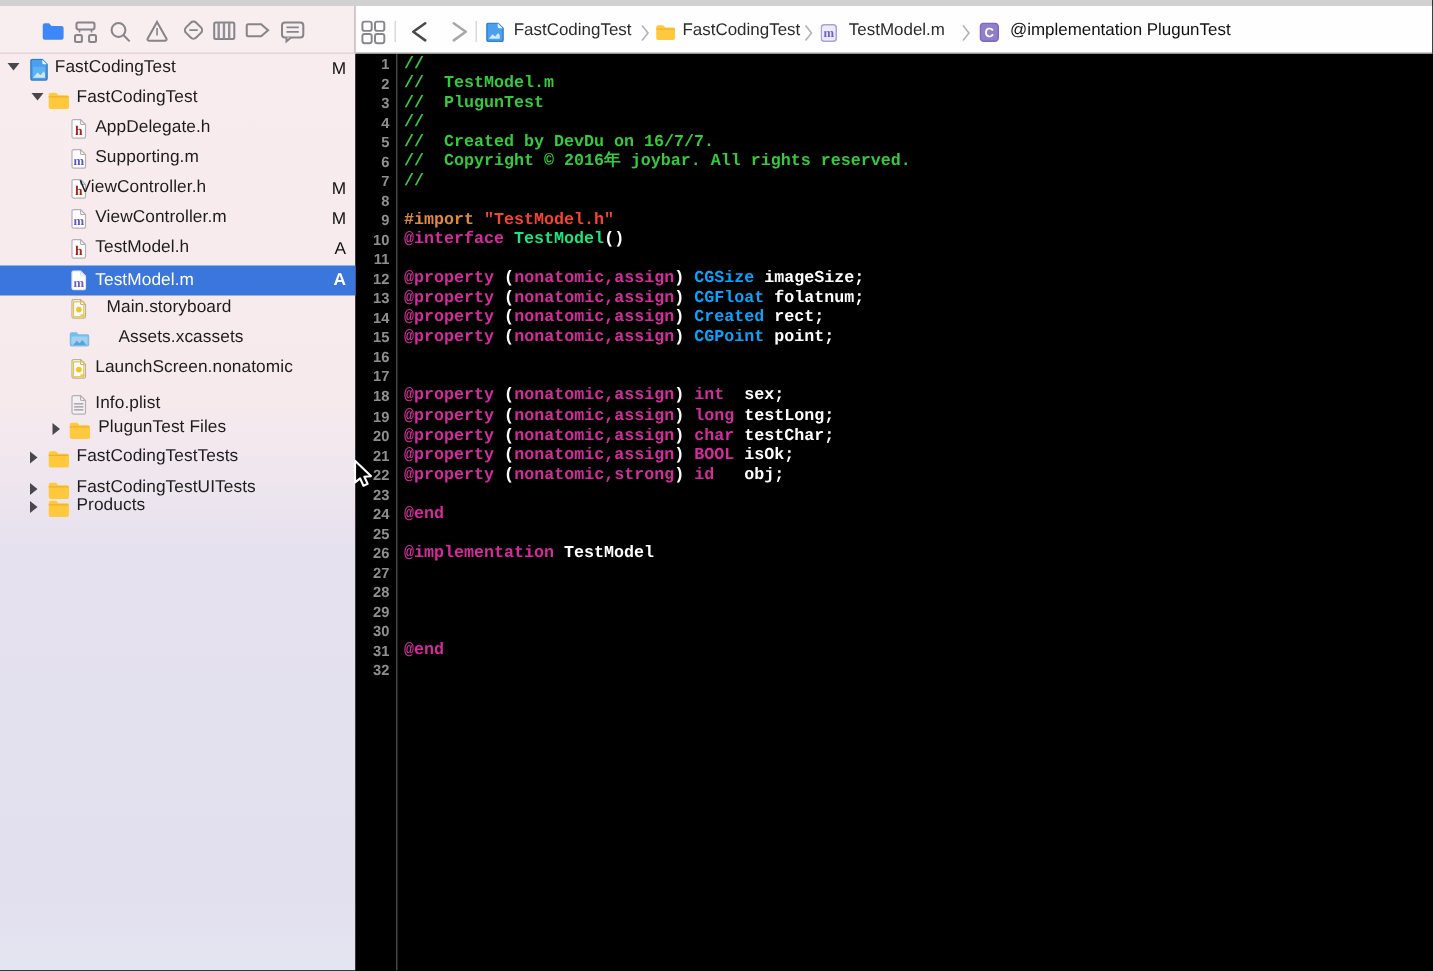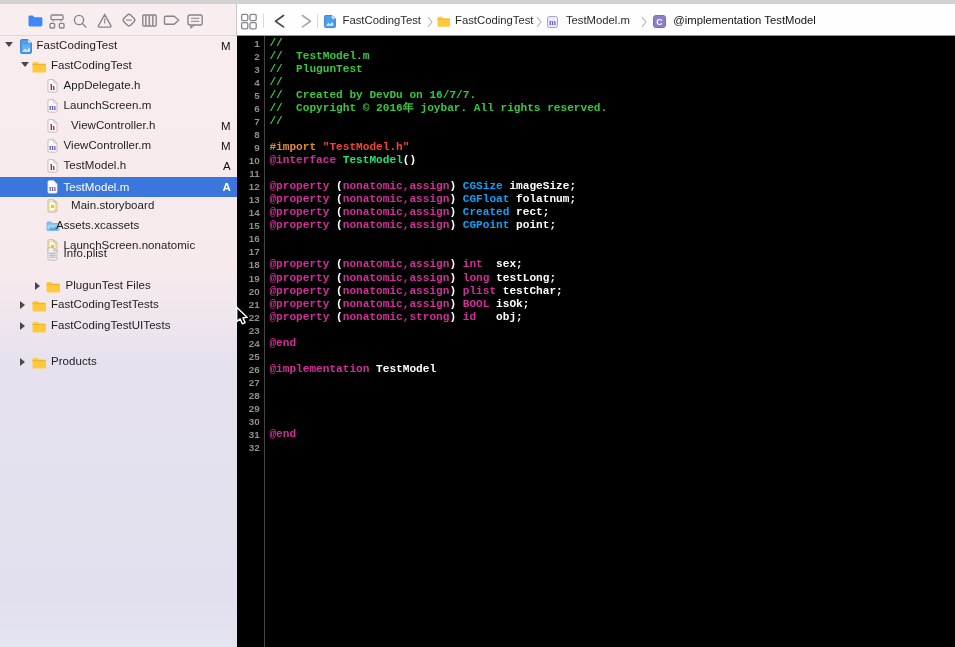--- a/index.html
+++ b/index.html
@@ -76,21 +76,21 @@
 <span class="k">@interface</span> <span class="g">TestModel</span>()
 
 <span class="k">@property</span> (<span class="k">nonatomic,assign</span>) <span class="t">CGSize</span> imageSize;
 <span class="k">@property</span> (<span class="k">nonatomic,assign</span>) <span class="t">CGFloat</span> folatnum;
 <span class="k">@property</span> (<span class="k">nonatomic,assign</span>) <span class="t">Created</span> rect;
 <span class="k">@property</span> (<span class="k">nonatomic,assign</span>) <span class="t">CGPoint</span> point;
 
 
 <span class="k">@property</span> (<span class="k">nonatomic,assign</span>) <span class="k">int</span>  sex;
 <span class="k">@property</span> (<span class="k">nonatomic,assign</span>) <span class="k">long</span> testLong;
-<span class="k">@property</span> (<span class="k">nonatomic,assign</span>) <span class="k">plist</span> testChar;
+<span class="k">@property</span> (<span class="k">nonatomic,assign</span>) <span class="k">char</span> testChar;
 <span class="k">@property</span> (<span class="k">nonatomic,assign</span>) <span class="k">BOOL</span> isOk;
 <span class="k">@property</span> (<span class="k">nonatomic,strong</span>) <span class="k">id</span>   obj;
 
 <span class="k">@end</span>
 
 <span class="k">@implementation</span> TestModel
 
 
 
 
@@ -181,21 +181,21 @@
 </svg>
 <span class="abs jb" style="left:565.9px">TestModel.m</span>
 <svg class="abs csep" style="left:641px;top:16px" width="6" height="12" viewBox="0 0 6 12">
     <path d="M1 1 L5 6 L1 11" fill="none" stroke="#b4b4b8" stroke-width="1.1"></path>
   </svg>
 
 <svg class="abs" style="left:653.4px;top:15px" width="13" height="13" viewBox="0 0 13 13">
   <rect x="0.5" y="0.5" width="12" height="12" rx="2.4" fill="#8f7ecc" stroke="#7b69be" stroke-width="1"></rect>
   <text x="6.5" y="9.6" text-anchor="middle" font-family="Liberation Sans" font-weight="bold" font-size="8.8" fill="#fff">C</text>
 </svg>
-<span class="abs jb" style="left:673.3px;color:#111">@implementation TestModel</span>
+<span class="abs jb" style="left:673.3px;color:#111">@implementation PlugunTest</span>
 
 <div class="row" style="top:36px">
     <span class="tri down" style="left:5px"></span>
   <svg class="abs" style="left:20px;top:2.5px" width="12" height="15" viewBox="0 0 12 15">
       <path d="M0.6 1.6 a1 1 0 0 1 1 -1 h6.6 l3.2 3.2 v9.6 a1 1 0 0 1 -1 1 h-8.8 a1 1 0 0 1 -1 -1 z" fill="#4aa0ec" stroke="#2d7ccd" stroke-width="0.9"></path>
       <path d="M8.2 0.6 v2.2 a1 1 0 0 0 1 1 h2.2 z" fill="#eaf4fd"></path>
       <rect x="2" y="5.6" width="8" height="7.2" fill="#5fb2f2"></rect>
       <path d="M2 12.8 l3 -3.4 l2 1.8 l2 -2.6 l1 1.2 v3 z" fill="#cfe7fb"></path>
     </svg>
   <span class="lbl" style="left:36.5px">FastCodingTest</span>
@@ -216,29 +216,29 @@
       <text x="5.5" y="11" text-anchor="middle" font-family="Liberation Serif" font-weight="bold" font-size="9" fill="#a5231f">h</text>
     </svg>
   <span class="lbl" style="left:63.5px">AppDelegate.h</span>
   </div>
 <div class="row" style="top:96px">
     <svg class="abs" style="left:47px;top:3px" width="11" height="14" viewBox="0 0 11 14">
       <path d="M1 1.8 a1.1 1.1 0 0 1 1.1 -1.1 h4.6 l3.3 3.3 v8 a1.1 1.1 0 0 1 -1.1 1.1 h-6.8 a1.1 1.1 0 0 1 -1.1 -1.1 z" fill="#fff" stroke="#b5aeb5" stroke-width="0.8"></path>
       <path d="M6.7 0.9 v2.2 a0.9 0.9 0 0 0 0.9 0.9 h2.2" fill="none" stroke="#b5aeb5" stroke-width="0.8"></path>
       <text x="5.5" y="11" text-anchor="middle" font-family="Liberation Serif" font-weight="bold" font-size="8.5" fill="#5c55c5">m</text>
     </svg>
-  <span class="lbl" style="left:63.5px">LaunchScreen.m</span>
+  <span class="lbl" style="left:63.5px">Supporting.m</span>
   </div>
 <div class="row" style="top:116px">
     <svg class="abs" style="left:47px;top:3px" width="11" height="14" viewBox="0 0 11 14">
       <path d="M1 1.8 a1.1 1.1 0 0 1 1.1 -1.1 h4.6 l3.3 3.3 v8 a1.1 1.1 0 0 1 -1.1 1.1 h-6.8 a1.1 1.1 0 0 1 -1.1 -1.1 z" fill="#fff" stroke="#b5aeb5" stroke-width="0.8"></path>
       <path d="M6.7 0.9 v2.2 a0.9 0.9 0 0 0 0.9 0.9 h2.2" fill="none" stroke="#b5aeb5" stroke-width="0.8"></path>
       <text x="5.5" y="11" text-anchor="middle" font-family="Liberation Serif" font-weight="bold" font-size="9" fill="#a5231f">h</text>
     </svg>
-  <span class="lbl" style="left:71px">ViewController.h</span>
+  <span class="lbl" style="left:53px">ViewController.h</span>
     <span class="badge">M</span>
   </div>
 <div class="row" style="top:136px">
     <svg class="abs" style="left:47px;top:3px" width="11" height="14" viewBox="0 0 11 14">
       <path d="M1 1.8 a1.1 1.1 0 0 1 1.1 -1.1 h4.6 l3.3 3.3 v8 a1.1 1.1 0 0 1 -1.1 1.1 h-6.8 a1.1 1.1 0 0 1 -1.1 -1.1 z" fill="#fff" stroke="#b5aeb5" stroke-width="0.8"></path>
       <path d="M6.7 0.9 v2.2 a0.9 0.9 0 0 0 0.9 0.9 h2.2" fill="none" stroke="#b5aeb5" stroke-width="0.8"></path>
       <text x="5.5" y="11" text-anchor="middle" font-family="Liberation Serif" font-weight="bold" font-size="8.5" fill="#5c55c5">m</text>
     </svg>
   <span class="lbl" style="left:63.5px">ViewController.m</span>
     <span class="badge">M</span>
@@ -270,33 +270,33 @@
       <rect x="6.6" y="10.6" width="2.8" height="1" fill="#ecc434"></rect>
     </svg>
   <span class="lbl" style="left:71px">Main.storyboard</span>
   </div>
 <div class="row" style="top:216px">
     <svg class="abs" style="left:46px;top:5px" width="14" height="11" viewBox="0 0 14 11">
       <path d="M0.5 1.7 a1.2 1.2 0 0 1 1.2 -1.2 h3.4 l1.2 1.4 h6 a1.2 1.2 0 0 1 1.2 1.2 v5.7 a1.2 1.2 0 0 1 -1.2 1.2 h-10.6 a1.2 1.2 0 0 1 -1.2 -1.2 z" fill="#79bde9"></path>
       <rect x="1.6" y="3.4" width="10.8" height="5.6" rx="0.8" fill="#9fd1f2"></rect>
       <path d="M2.6 9 l2.6 -2.8 l1.8 1.6 l1.9 -2.2 l2.7 3.4 z" fill="#5ba3d6"></path>
     </svg>
-  <span class="lbl" style="left:56px">Assets.xcassets</span>
+  <span class="lbl" style="left:79px">Assets.xcassets</span>
   </div>
 <div class="row" style="top:236px">
     <svg class="abs" style="left:47px;top:3px" width="11" height="14" viewBox="0 0 11 14">
       <path d="M1 1.8 a1.1 1.1 0 0 1 1.1 -1.1 h4.6 l3.3 3.3 v8 a1.1 1.1 0 0 1 -1.1 1.1 h-6.8 a1.1 1.1 0 0 1 -1.1 -1.1 z" fill="#fff" stroke="#b5aeb5" stroke-width="0.8"></path>
       <path d="M6.7 0.9 v2.2 a0.9 0.9 0 0 0 0.9 0.9 h2.2" fill="none" stroke="#b5aeb5" stroke-width="0.8"></path>
       <rect x="2" y="2.2" width="6.9" height="10" fill="none" stroke="#ecc434" stroke-width="0.85"></rect>
       <circle cx="5.6" cy="7.4" r="1.9" fill="#f2c526"></circle>
       <rect x="6.6" y="10.6" width="2.8" height="1" fill="#ecc434"></rect>
     </svg>
   <span class="lbl" style="left:63.5px">LaunchScreen.nonatomic</span>
   </div>
-<div class="row" style="top:244px">
+<div class="row" style="top:260px">
     <svg class="abs" style="left:47px;top:3px" width="11" height="14" viewBox="0 0 11 14">
       <path d="M1 1.8 a1.1 1.1 0 0 1 1.1 -1.1 h4.6 l3.3 3.3 v8 a1.1 1.1 0 0 1 -1.1 1.1 h-6.8 a1.1 1.1 0 0 1 -1.1 -1.1 z" fill="#f2f0f2" stroke="#b5aeb5" stroke-width="0.8"></path>
       <path d="M6.7 0.9 v2.2 a0.9 0.9 0 0 0 0.9 0.9 h2.2" fill="none" stroke="#b5aeb5" stroke-width="0.8"></path>
       <g stroke="#9a949a" stroke-width="0.8">
         <path d="M2.4 6.2 h6.2 M2.4 8.2 h6.2 M2.4 10.2 h6.2"></path>
       </g>
     </svg>
   <span class="lbl" style="left:63.5px">Info.plist</span>
   </div>
 <div class="row" style="top:276px">
@@ -316,21 +316,21 @@
   <span class="lbl" style="left:51px">FastCodingTestTests</span>
   </div>
 <div class="row" style="top:316px">
     <span class="tri right" style="left:20px"></span>
   <svg class="abs" style="left:31.5px;top:4.5px" width="14" height="12" viewBox="0 0 14 12">
       <path d="M0.5 2.2 a1.3 1.3 0 0 1 1.3 -1.3 h3.7 l1.4 1.6 h5.8 a1.3 1.3 0 0 1 1.3 1.3 v6.5 a1.3 1.3 0 0 1 -1.3 1.3 h-10.9 a1.3 1.3 0 0 1 -1.3 -1.3 z" fill="#ffc93e"></path>
       <path d="M0.5 3.6 h13" stroke="#f0af26" stroke-width="0.9"></path>
     </svg>
   <span class="lbl" style="left:51px">FastCodingTestUITests</span>
   </div>
-<div class="row" style="top:352px">
+<div class="row" style="top:328px">
     <span class="tri right" style="left:20px"></span>
   <svg class="abs" style="left:31.5px;top:4.5px" width="14" height="12" viewBox="0 0 14 12">
       <path d="M0.5 2.2 a1.3 1.3 0 0 1 1.3 -1.3 h3.7 l1.4 1.6 h5.8 a1.3 1.3 0 0 1 1.3 1.3 v6.5 a1.3 1.3 0 0 1 -1.3 1.3 h-10.9 a1.3 1.3 0 0 1 -1.3 -1.3 z" fill="#ffc93e"></path>
       <path d="M0.5 3.6 h13" stroke="#f0af26" stroke-width="0.9"></path>
     </svg>
   <span class="lbl" style="left:51px">Products</span>
   </div>
 
 <svg class="abs" style="left:234px;top:305px" width="17" height="21" viewBox="0 0 17 21">
   <path d="M2.7 2.2 L2.7 16.6 L6.1 13.9 L8.3 18.8 L11.1 17.6 L8.9 12.8 L13.3 12.4 Z" fill="#000" stroke="#fff" stroke-width="1.4" stroke-linejoin="round"></path>

